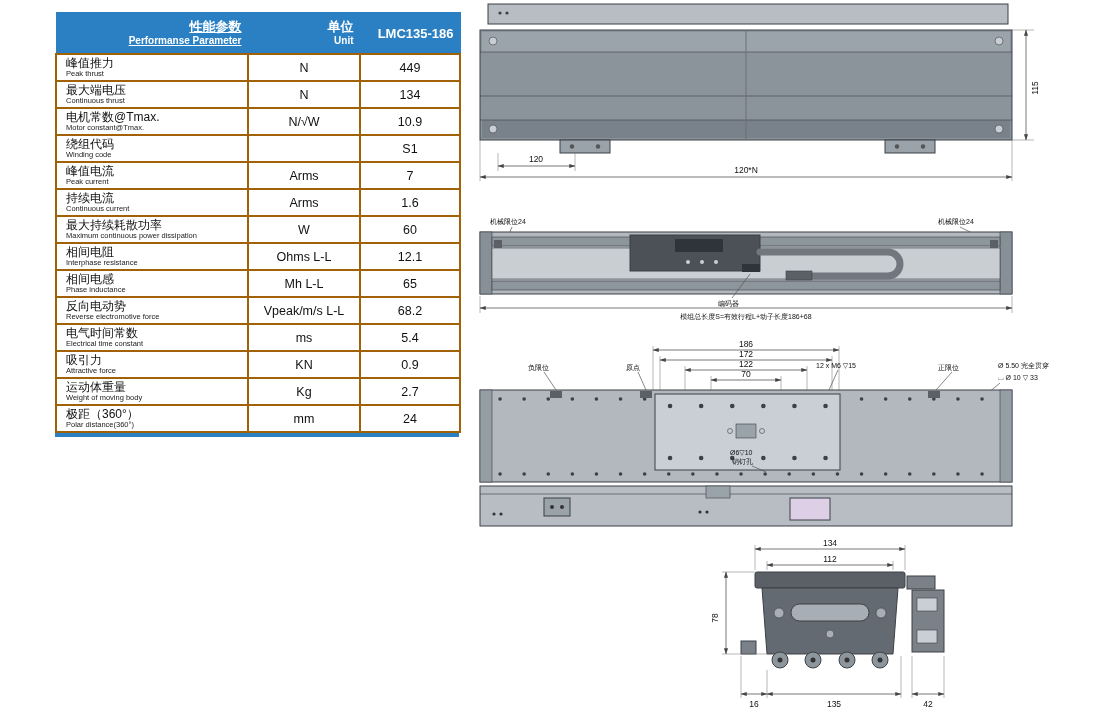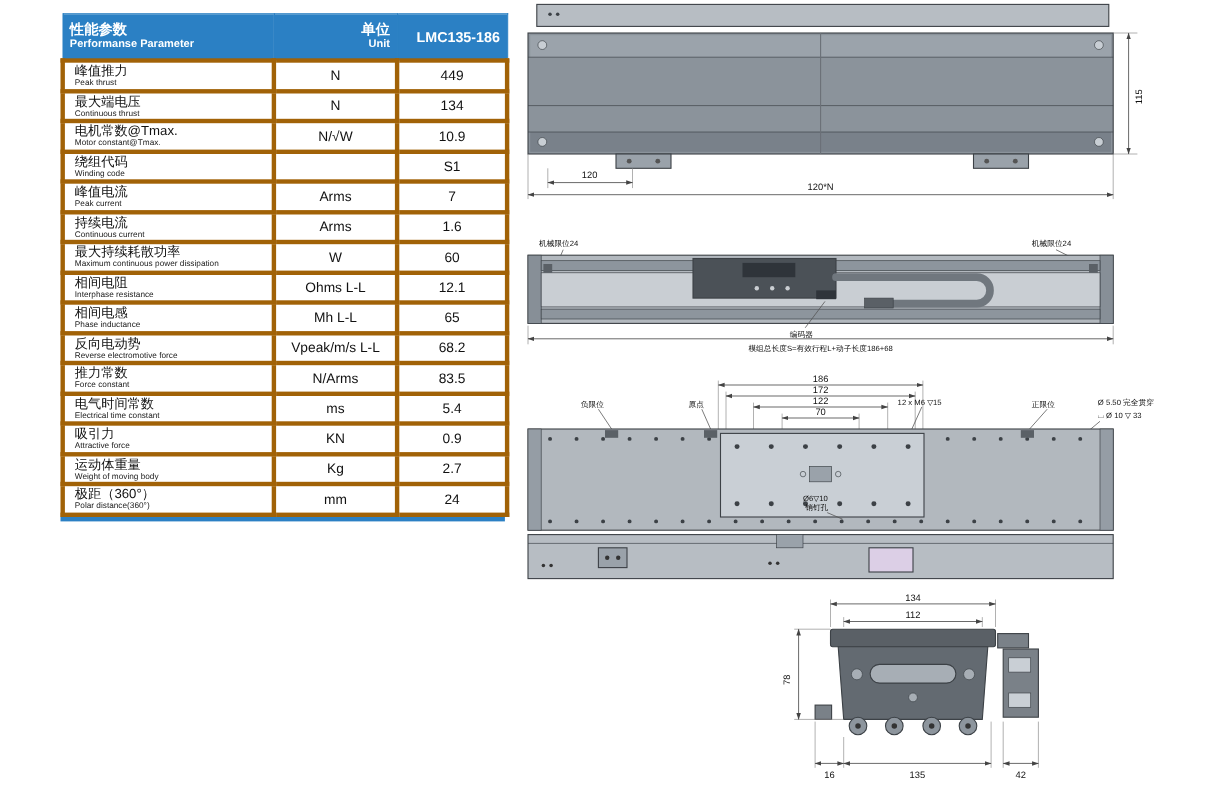--- a/index.html
+++ b/index.html
@@ -2,23 +2,23 @@
 <html><head>
 <meta charset="utf-8">
 <style>
   html,body{margin:0;padding:0;background:#fff;}
   .page{position:relative;width:1100px;height:716px;background:#ffffff;overflow:hidden;
         font-family:"Liberation Sans","DejaVu Sans",sans-serif;color:#1a1a1a;}
 
   
   .table-wrap{position:absolute;left:55px;top:12px;width:404px;border-bottom:4px solid #2b80c4;}
   table.spec{border-collapse:collapse;width:100%;table-layout:fixed;}
-  table.spec th, table.spec td{border:4px solid #a16207;}
+  table.spec th, table.spec td{border:2px solid #a16207;}
   table.spec thead th{background:#2b80c4;color:#fff;border:1px solid #2b80c4;vertical-align:middle;padding:4px 6px;height:32px;}
-  th.c-param{text-align:left;padding-left:9px;}
+  th.c-param{text-align:right;padding-left:9px;text-decoration:underline;}
   th.c-unit,th.c-model{text-align:right;}
   .h-cn{font-size:13px;font-weight:bold;line-height:15px;}
   .h-en{font-size:10px;font-weight:bold;line-height:13px;}
   .h-model{font-size:13px;font-weight:bold;}
   tbody tr{height:27px;}
   td.param{padding:1px 6px 1px 9px;vertical-align:middle;}
   .cn{font-size:12px;line-height:13px;color:#111;}
   .en{font-size:7.5px;line-height:8.5px;color:#222;}
   td.unit,td.value{text-align:center;font-size:12.5px;color:#111;vertical-align:middle;}
 
@@ -145,28 +145,20 @@
 
     <tr>
       <td class="param">
         <div class="cn">反向电动势</div>
         <div class="en">Reverse electromotive force</div>
       </td>
       <td class="unit">Vpeak/m/s L-L</td>
       <td class="value">68.2</td>
     </tr>
 
-    <tr>
-      <td class="param">
-        <div class="cn">推力常数</div>
-        <div class="en">Force constant</div>
-      </td>
-      <td class="unit">N/Arms</td>
-      <td class="value">83.5</td>
-    </tr>
 
     <tr>
       <td class="param">
         <div class="cn">电气时间常数</div>
         <div class="en">Electrical time constant</div>
       </td>
       <td class="unit">ms</td>
       <td class="value">5.4</td>
     </tr>
 

